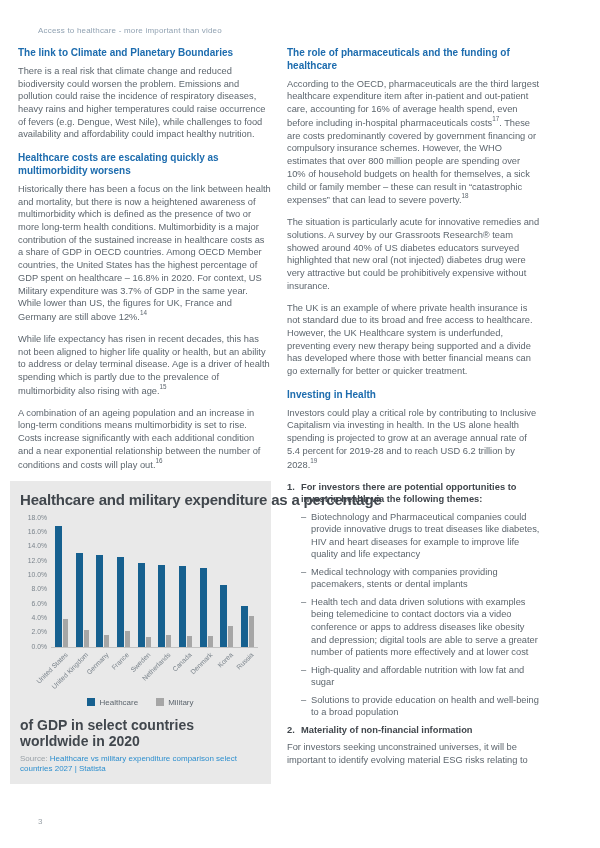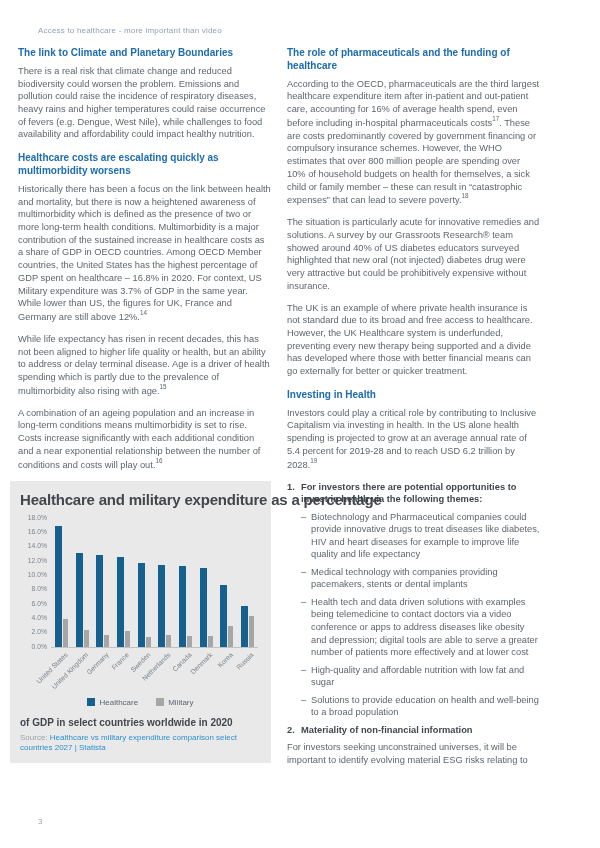--- a/index.html
+++ b/index.html
@@ -22,21 +22,21 @@
   .bars{position:absolute;left:0;right:0;bottom:0;top:0;display:flex;align-items:flex-end;justify-content:space-around;}
   .group{display:flex;align-items:flex-end;gap:1px;}
   .xrow{display:flex;margin-left:33px;margin-right:5px;height:50px;}
   .xcell{flex:1;position:relative;}
   .xcell span{position:absolute;top:3px;right:40%;transform:rotate(-45deg);transform-origin:top right;
               white-space:nowrap;font-size:6.8px;color:#7b848c;}
   .legend{display:flex;justify-content:center;align-items:flex-start;gap:18px;margin:0 0 10px;
           font-size:8px;color:#5d666e;}
   .legend-item{display:flex;align-items:center;}
   .sw{width:8px;height:8px;display:inline-block;margin-right:4px;}
-  .ctitle2{font-size:10px;font-weight:bold;color:#41474d;margin:2px 0 5px 2px;}
+  .ctitle2{font-size:14px;font-weight:bold;color:#41474d;margin:2px 0 5px 2px;}
   .source{font-size:8px;line-height:1.35;margin:0 6px 0 2px;color:#9aa2a8;}
   .src-link{color:#2e8fce;cursor:pointer;}
   
   .numhead{display:flex;font-weight:bold;color:#40464c;font-size:9.3px;line-height:1.35;margin:2px 0 5px;}
   .num{width:14px;flex:0 0 14px;}
   .bullet{display:flex;font-size:9.3px;line-height:1.35;color:#5d666e;margin:0 0 5px 14px;}
   .dash{width:10px;flex:0 0 10px;}
   .para.indented{margin-left:0;margin-bottom:6px;}
   .pagenum{position:absolute;left:38px;bottom:22px;font-size:8px;color:#9aa2a8;}
 </style>

